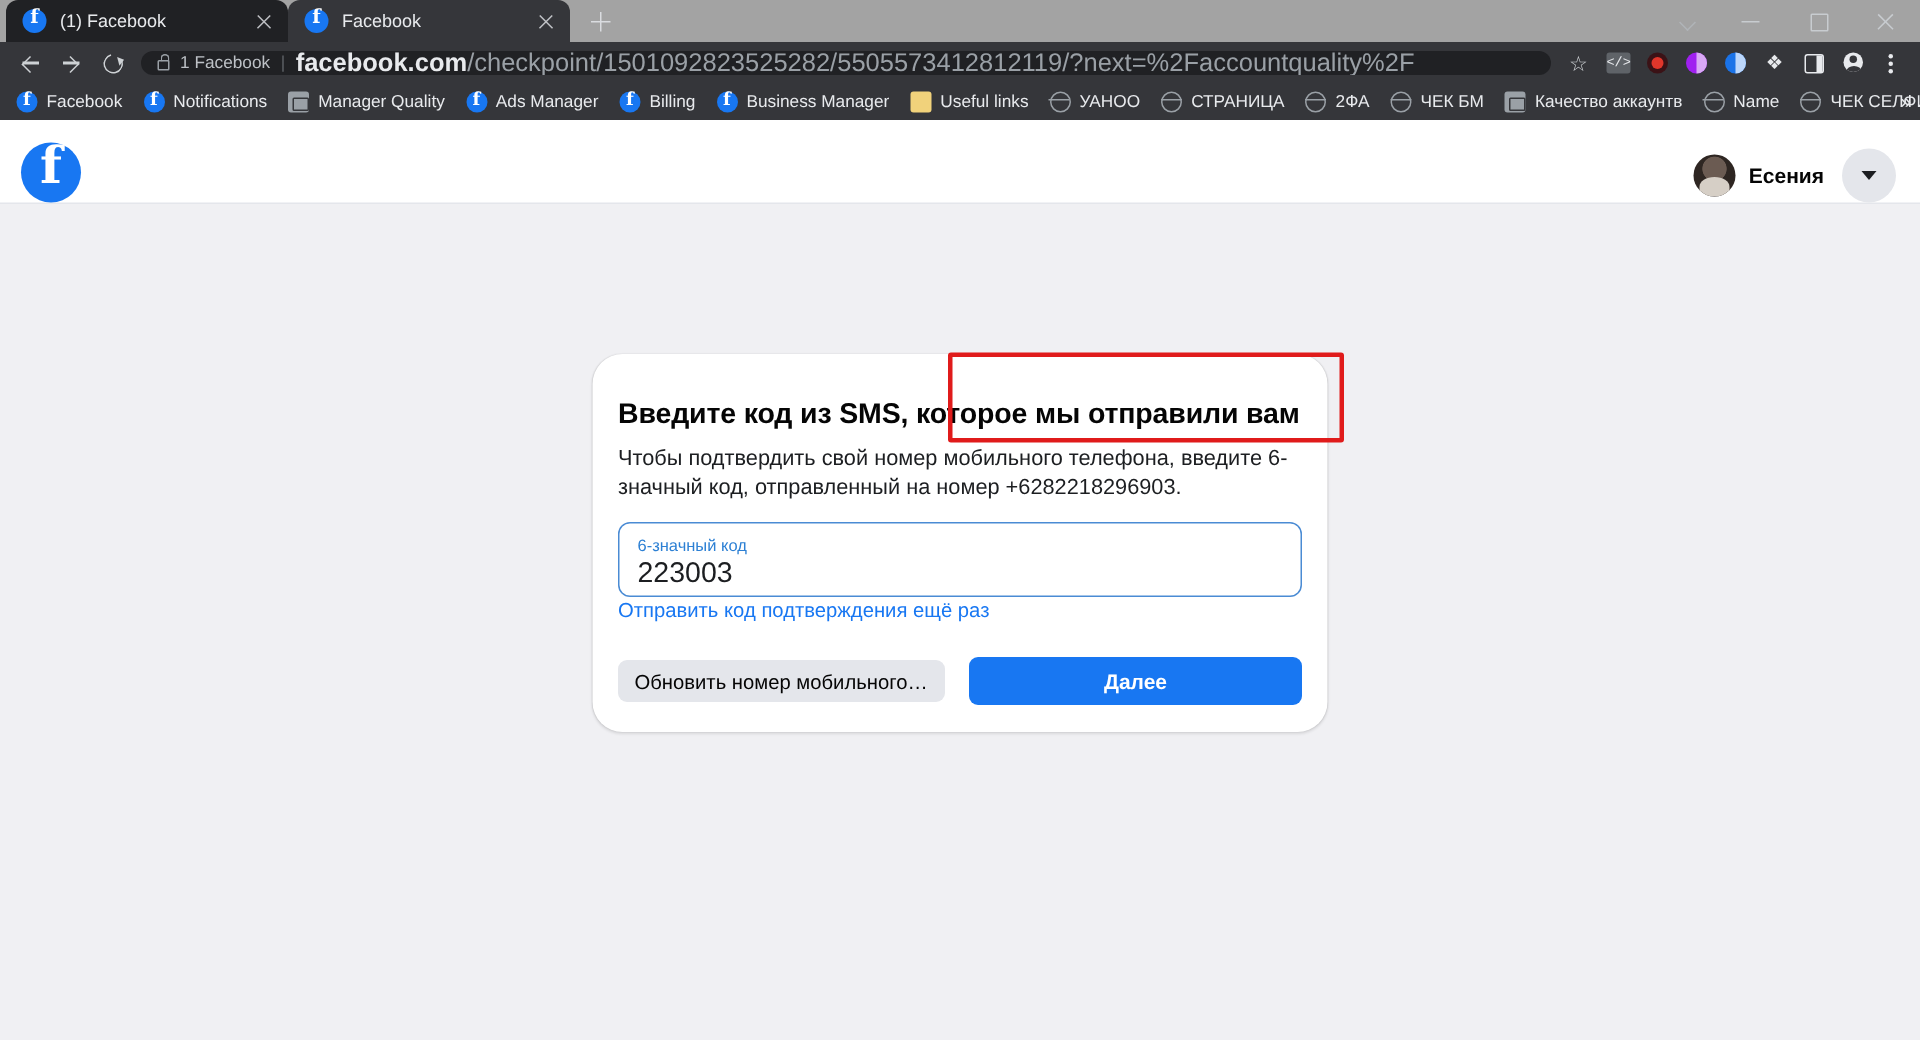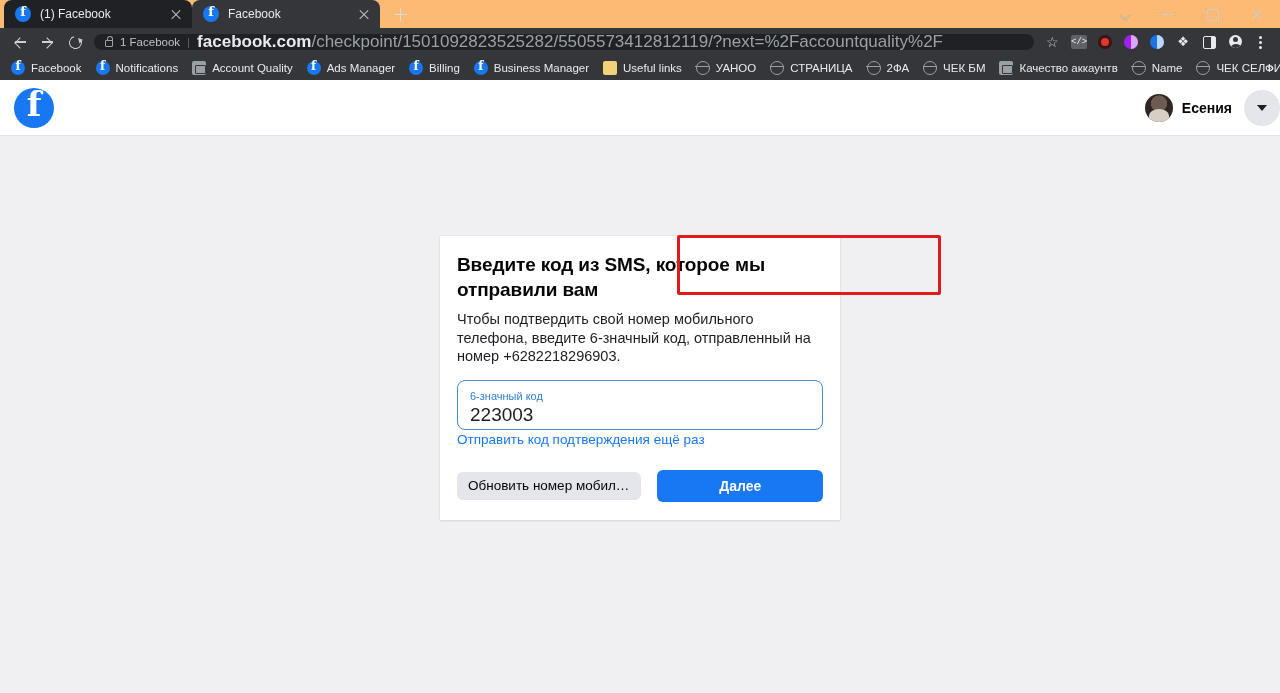--- a/index.html
+++ b/index.html
@@ -9,21 +9,21 @@
     font-family: "Liberation Sans", "DejaVu Sans", sans-serif;
     background: #202124;
   }
 
   
   .browser { width: 1280px; height: 693px; display: flex; flex-direction: column; }
 
   
   .tabstrip {
     height: 28px;
-    background: #fdba74;
+    background: #a3a3a3;
     display: flex;
     align-items: flex-end;
     padding-left: 4px;
     position: relative;
     flex: 0 0 28px;
   }
   .tab {
     height: 28px;
     width: 188px;
     display: flex;
@@ -240,22 +240,22 @@
   .bm-overflow {
     position: absolute; right: 6px; top: 3px;
     color: #e8eaed; font-size: 13px; line-height: 18px;
   }
 
   
   .page { flex: 1 1 auto; background: #f0f0f3; overflow: hidden; position: relative; }
 
   .fb-header {
     height: 56px; background: #fff;
-    display: flex; align-items: center; justify-content: space-between;
-    padding: 0 0 0 14px;
+    display: flex; align-items: flex-end; justify-content: space-between;
+    padding: 0 16px 0 14px;
     border-bottom: 1px solid #e4e6eb;
   }
   .fb-logo { width: 40px; height: 40px; border-radius: 50%; background: #1877f2; position: relative; }
   .fb-logo::after {
     content: "f"; position: absolute; left: 0; right: 0; top: -4px;
     text-align: center; font-family: "DejaVu Serif", serif;
     font-weight: bold; font-size: 34px; color: #fff;
   }
   .fb-right { display: flex; align-items: center; gap: 12px; }
   .acct { display: flex; align-items: center; gap: 9px; }
@@ -275,23 +275,23 @@
   }
   .chev-btn::after {
     content: ""; position: absolute; left: 13px; top: 15px;
     border-left: 5px solid transparent; border-right: 5px solid transparent;
     border-top: 6px solid #1c1e21;
   }
 
   
   .card-wrap { display: flex; justify-content: center; padding-top: 100px; }
   .card {
-    width: 400px; background: #fff; border-radius: 0;
+    width: 490px; background: #fff; border-radius: 20px;
     box-shadow: 0 1px 2px rgba(0,0,0,.1), 0 0 1px rgba(0,0,0,.12);
-    padding: 16px 17px 18px 17px;
+    padding: 28px 17px 18px 17px;
     position: relative;
   }
   .card-title {
     font-size: 19px; line-height: 25px; font-weight: bold; color: #050505;
     letter-spacing: -.1px; margin-bottom: 8px;
   }
   .card-desc { font-size: 14.5px; line-height: 18.5px; color: #1c1e21; margin-bottom: 14px; }
 
   .field {
     border: 1.5px solid #4a8bd4; border-radius: 8px;
@@ -410,21 +410,21 @@
     <div class="bm">
         <span class="bmico fb"></span>
         <span class="bm-label">Facebook</span>
       </div>
     <div class="bm">
         <span class="bmico fb"></span>
         <span class="bm-label">Notifications</span>
       </div>
     <div class="bm">
         <span class="bmico meta"></span>
-        <span class="bm-label">Account Quality</span>
+        <span class="bm-label">Manager Quality</span>
       </div>
     <div class="bm">
         <span class="bmico fb"></span>
         <span class="bm-label">Ads Manager</span>
       </div>
     <div class="bm">
         <span class="bmico fb"></span>
         <span class="bm-label">Billing</span>
       </div>
     <div class="bm">

